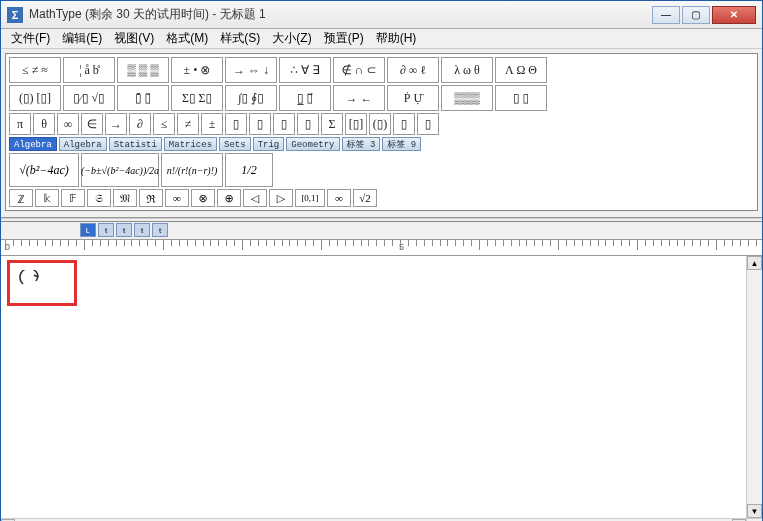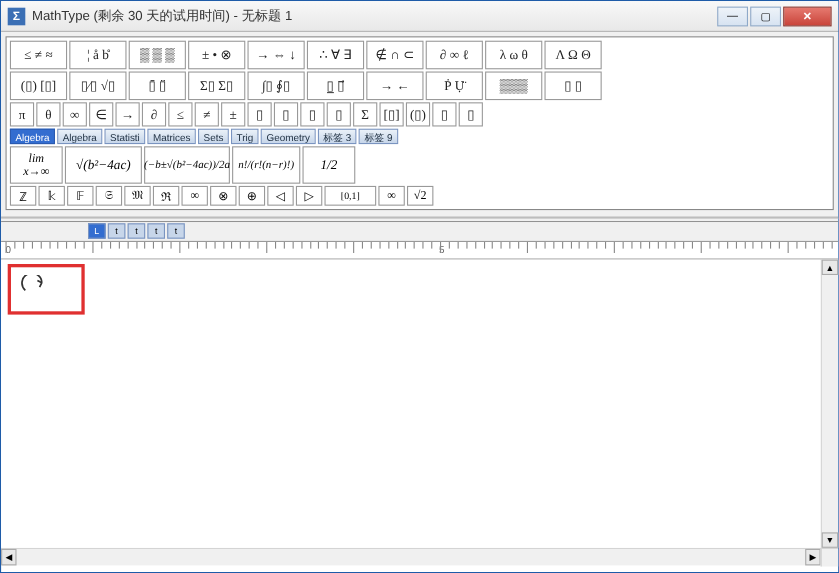--- a/index.html
+++ b/index.html
@@ -11,21 +11,21 @@
 .win-controls { display: flex; gap: 2px; }
 .win-btn { width: 28px; height: 18px; border: 1px solid #8ea9c9; background: linear-gradient(#eef3f9,#d7e3f1); font-size: 10px; display: inline-flex; align-items: center; justify-content: center; cursor: pointer; }
 .win-btn.close { background: linear-gradient(#e67a70,#c9443a); border-color: #8a2f27; color: #fff; width: 44px; font-weight: bold; }
 .menubar { height: 20px; background: #f0f0f0; border-bottom: 1px solid #ccc; display: flex; align-items: center; padding: 0 4px; font-size: 12px; }
 .menubar span { padding: 1px 6px; cursor: pointer; }
 .toolbox { padding: 4px; border-bottom: 1px solid #999; background: #f0f0f0; }
 .panel { border: 1px solid #888; background: #fff; padding: 2px; margin-bottom: 2px; }
 .row { display: flex; }
 .sym-btn { height: 26px; border: 1px solid #999; background: #fff; display: inline-flex; align-items: center; justify-content: center; font-size: 12px; font-family: "Times New Roman", serif; cursor: pointer; margin: 1px; color: #222; }
 .tab-row { display: flex; }
-.tab { border: 1px solid #7a94c0; background: linear-gradient(#eaf1f8,#c7d6ea); font-size: 9px; font-family: Liberation Sans, sans-serif; padding: 1px 4px; margin: 1px; cursor: pointer; color: #234; height: 14px; line-height: 12px; }
+.tab { border: 1px solid #7a94c0; background: linear-gradient(#eaf1f8,#c7d6ea); font-size: 9px; font-family: Liberation Mono, monospace; padding: 1px 4px; margin: 1px; cursor: pointer; color: #234; height: 14px; line-height: 12px; }
 .tab.active { background: #336dd0; color: #fff; border-color: #2a5;
   border-color:#2a5ab0; }
 .tmpl-btn { height: 34px; border: 1px solid #999; background: #fff; display: inline-flex; align-items: center; justify-content: center; font-family: "Times New Roman", serif; font-size: 12px; cursor: pointer; margin: 1px; font-style: italic; }
 .mini-btn { width: 24px; height: 18px; border: 1px solid #999; background: #fff; display: inline-flex; align-items: center; justify-content: center; font-size: 11px; font-family: "Times New Roman", serif; cursor: pointer; margin: 1px; }
 .sizebar { height: 18px; background: #f0f0f0; border-bottom: 1px solid #999; display: flex; padding-left: 78px; }
 .size-btn { width: 16px; height: 14px; border: 1px solid #7a94c0; background: #c7d6ea; margin: 1px; font-size: 8px; display: inline-flex; align-items: center; justify-content: center; cursor: pointer; }
 .size-btn.active { background: #336dd0; color: #fff; }
 .ruler { height: 16px; background: #fff; border-bottom: 1px solid #999; position: relative; font-size: 9px; color: #666; }
 .ruler .tick { position: absolute; top: 0; border-left: 1px solid #888; height: 6px; }
 .ruler .tick.major { height: 10px; }
@@ -52,20 +52,30 @@
   <div class="titlebar">
     <span class="icon">Σ</span>
     <span class="title">MathType (剩余 30 天的试用时间) - 无标题 1</span>
     <div class="win-controls">
       <span class="win-btn">—</span>
       <span class="win-btn">▢</span>
       <span class="win-btn close">✕</span>
     </div>
   </div>
 
+  <div class="menubar">
+    <span>文件(F)</span>
+    <span>编辑(E)</span>
+    <span>视图(V)</span>
+    <span>格式(M)</span>
+    <span>样式(S)</span>
+    <span>大小(Z)</span>
+    <span>预置(P)</span>
+    <span>帮助(H)</span>
+  </div>
 
   <div class="toolbox">
     <div class="panel">
 
       <div class="row">
         <span class="sym-btn" style="width:52px">≤ ≠ ≈</span>
         <span class="sym-btn" style="width:52px">¦ å b̊</span>
         <span class="sym-btn" style="width:52px">▒ ▒ ▒</span>
         <span class="sym-btn" style="width:52px">± • ⊗</span>
         <span class="sym-btn" style="width:52px">→ ⇔ ↓</span>
@@ -116,41 +126,39 @@
         <span class="tab">Statisti</span>
         <span class="tab">Matrices</span>
         <span class="tab">Sets</span>
         <span class="tab">Trig</span>
         <span class="tab">Geometry</span>
         <span class="tab">标签 3</span>
         <span class="tab">标签 9</span>
       </div>
 
       <div class="row">
-        <span class="tmpl-btn" style="width:48px;white-space:pre;text-align:center;font-size:11px">lim
-x→∞</span>
         <span class="tmpl-btn" style="width:70px">√(b²−4ac)</span>
         <span class="tmpl-btn" style="width:78px;font-size:10px">(−b±√(b²−4ac))/2a</span>
         <span class="tmpl-btn" style="width:62px;font-size:10px">n!/(r!(n−r)!)</span>
         <span class="tmpl-btn" style="width:48px">1/2</span>
       </div>
 
       <div class="row">
         <span class="mini-btn">ℤ</span>
         <span class="mini-btn">𝕜</span>
         <span class="mini-btn">𝔽</span>
         <span class="mini-btn">𝔖</span>
         <span class="mini-btn">𝔐</span>
         <span class="mini-btn">ℜ</span>
         <span class="mini-btn">∞</span>
         <span class="mini-btn">⊗</span>
         <span class="mini-btn">⊕</span>
         <span class="mini-btn">◁</span>
         <span class="mini-btn">▷</span>
-        <span class="mini-btn" style="width:47px;font-size:9px">[0,1]</span>
+        <span class="mini-btn" style="width:30px;font-size:9px">[0,1]</span>
         <span class="mini-btn">∞</span>
         <span class="mini-btn">√2</span>
       </div>
     </div>
   </div>
 
   <div class="divider-row"></div>
 
   <div class="sizebar">
     <span class="size-btn active">L</span>

